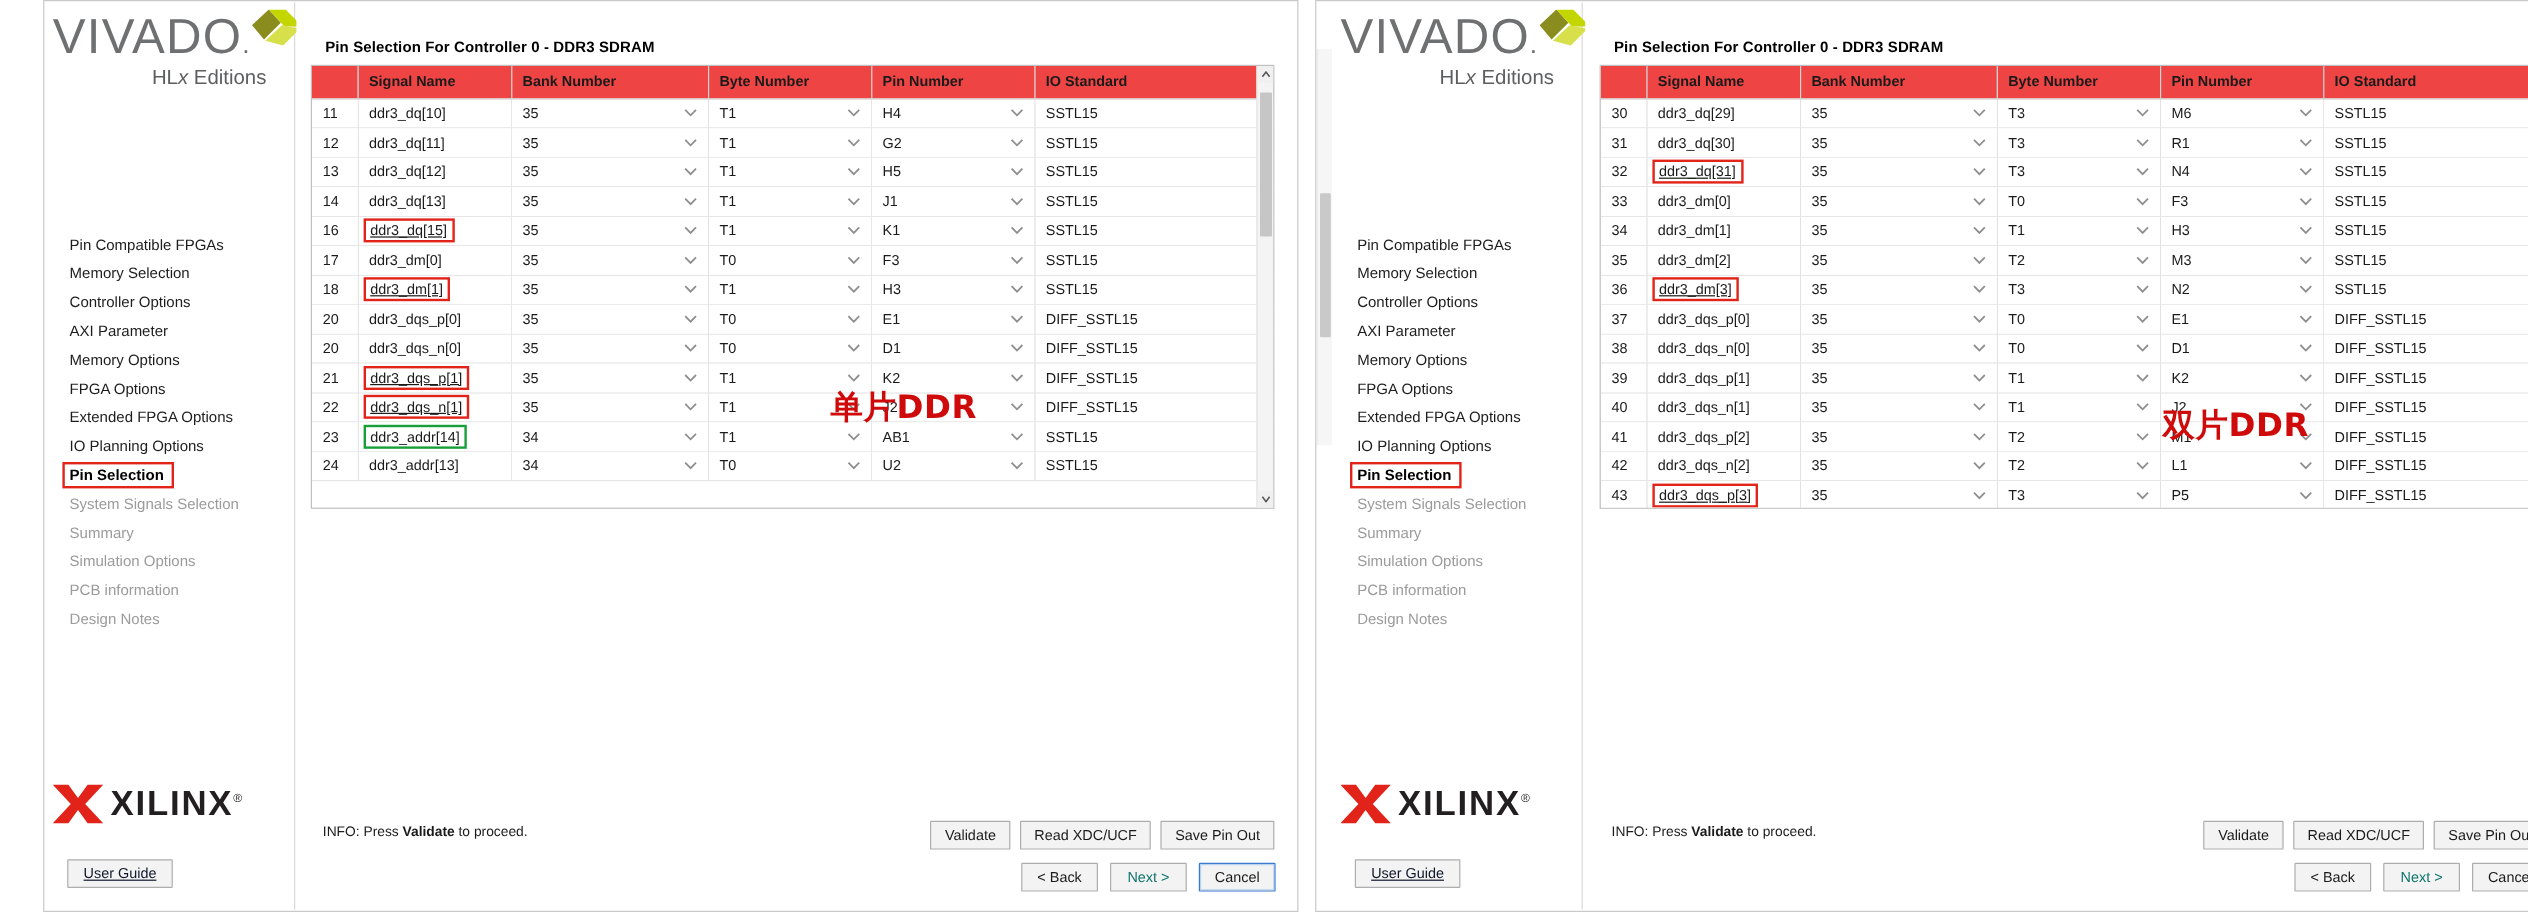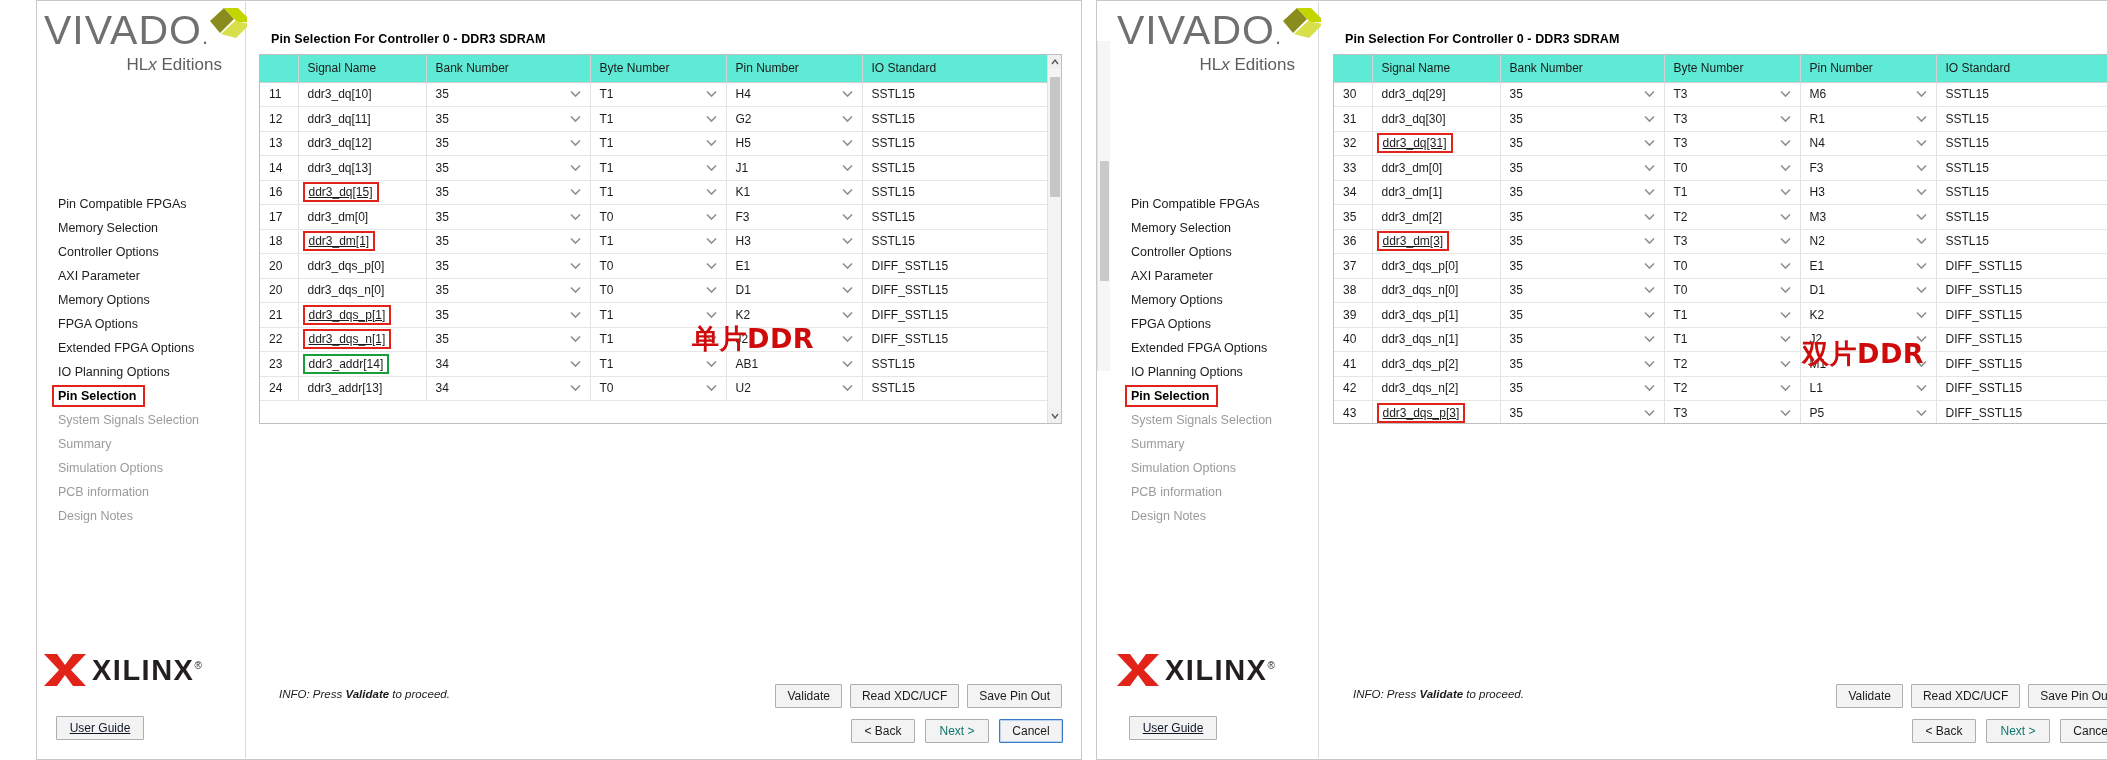--- a/index.html
+++ b/index.html
@@ -74,22 +74,22 @@
     font-size: 12.5px; font-weight: bold; color: #000;
     letter-spacing: .1px;
   }
 
   .table-wrap {
     position: absolute; left: 12px; top: 52px; right: 18px; height: 370px;
     border: 1px solid #bfbfbf; background: #fff; overflow: hidden;
   }
   table.pins { border-collapse: collapse; width: 100%; table-layout: fixed; }
   table.pins th {
-    background: #5eead4; border-right: 1px solid #d3d3d3; border-bottom: 1px solid #cfcfcf;
-    font-size: 12px; font-weight: normal; color: #1b1b1b; text-align: left;
+    background: #ef4444; border-right: 1px solid #d3d3d3; border-bottom: 1px solid #cfcfcf;
+    font-size: 12px; font-weight: bold; color: #1b1b1b; text-align: left;
     padding: 0 0 0 9px; height: 27px; white-space: nowrap;
   }
   table.pins th.idx { width: 38px; }
   table.pins td {
     border-right: 1px solid #e2e2e2; border-bottom: 1px solid #e6e6e6;
     height: 24.5px; font-size: 12px; color: #1b1b1b; padding: 0 0 0 9px;
     white-space: nowrap; position: relative; background: #fff;
   }
   table.pins td.idx {
     text-align: left; padding-left: 9px; background: #fff; color: #1b1b1b;
@@ -111,21 +111,21 @@
   }
   .tscroll .arrow {
     position: absolute; left: 0; width: 14px; height: 14px; background:#f0f0f0;
     display:flex; align-items:center; justify-content:center;
   }
   .tscroll .arrow.up { top: 0; }
   .tscroll .arrow.down { bottom: 0; }
   .tscroll .thumb { position: absolute; left: 2px; width: 10px; background: #c6c6c6; border-radius: 1px; }
 
   .info-line {
-    position: absolute; left: 32px; bottom: 58px; font-size: 11.5px; color: #1b1b1b; font-style: italic;
+    position: absolute; left: 22px; bottom: 58px; font-size: 11.5px; color: #1b1b1b;
   }
   .info-line b { font-weight: bold; }
 
   .btn-row { position: absolute; right: 18px; bottom: 50px; display: flex; gap: 8px; }
   .btn {
     height: 24px; min-width: 64px; padding: 0 11px;
     border: 1px solid #adadad; background: #f3f3f3; border-radius: 1px;
     font-size: 12px; color: #1b1b1b; display: flex; align-items: center; justify-content: center;
     white-space: nowrap;
   }

